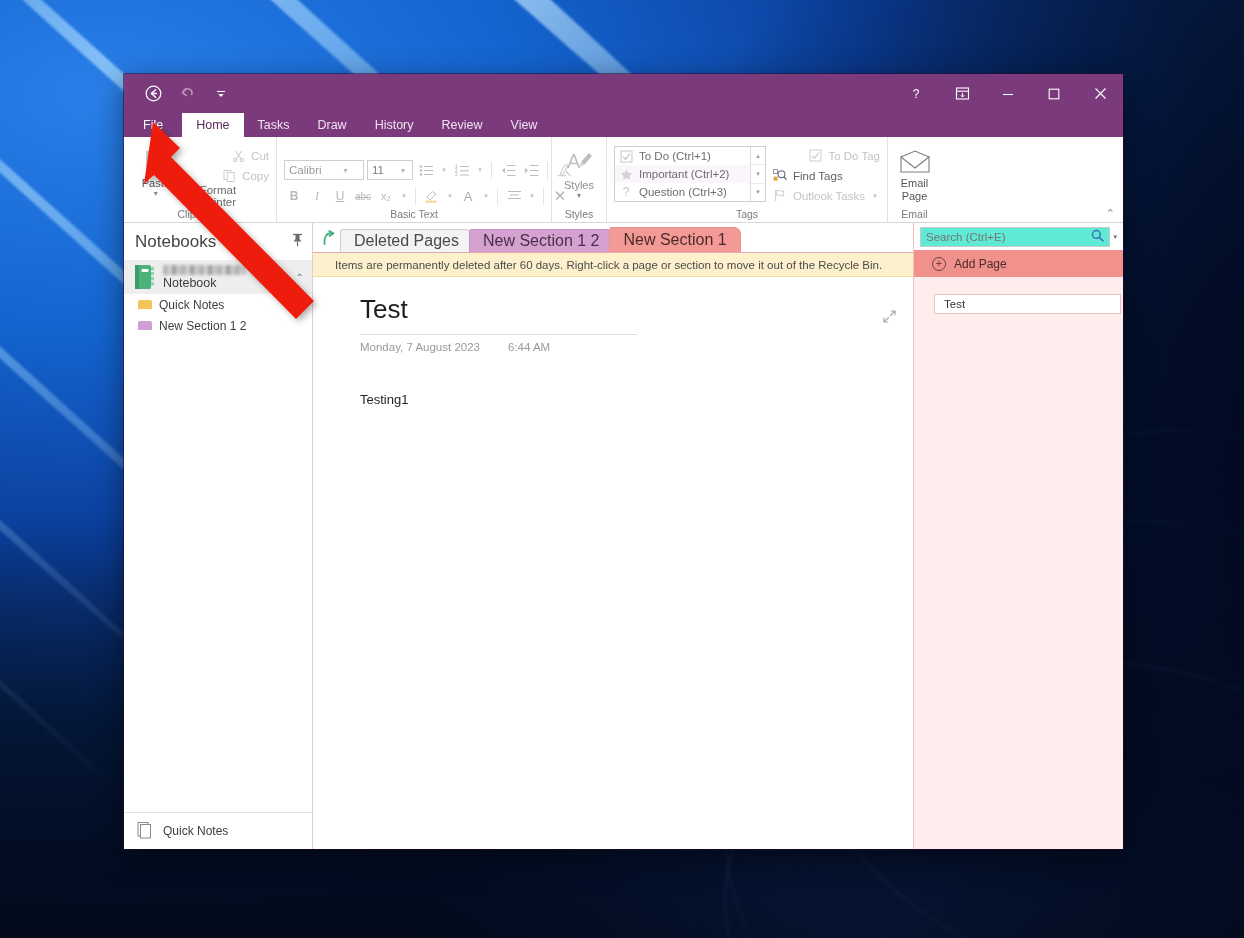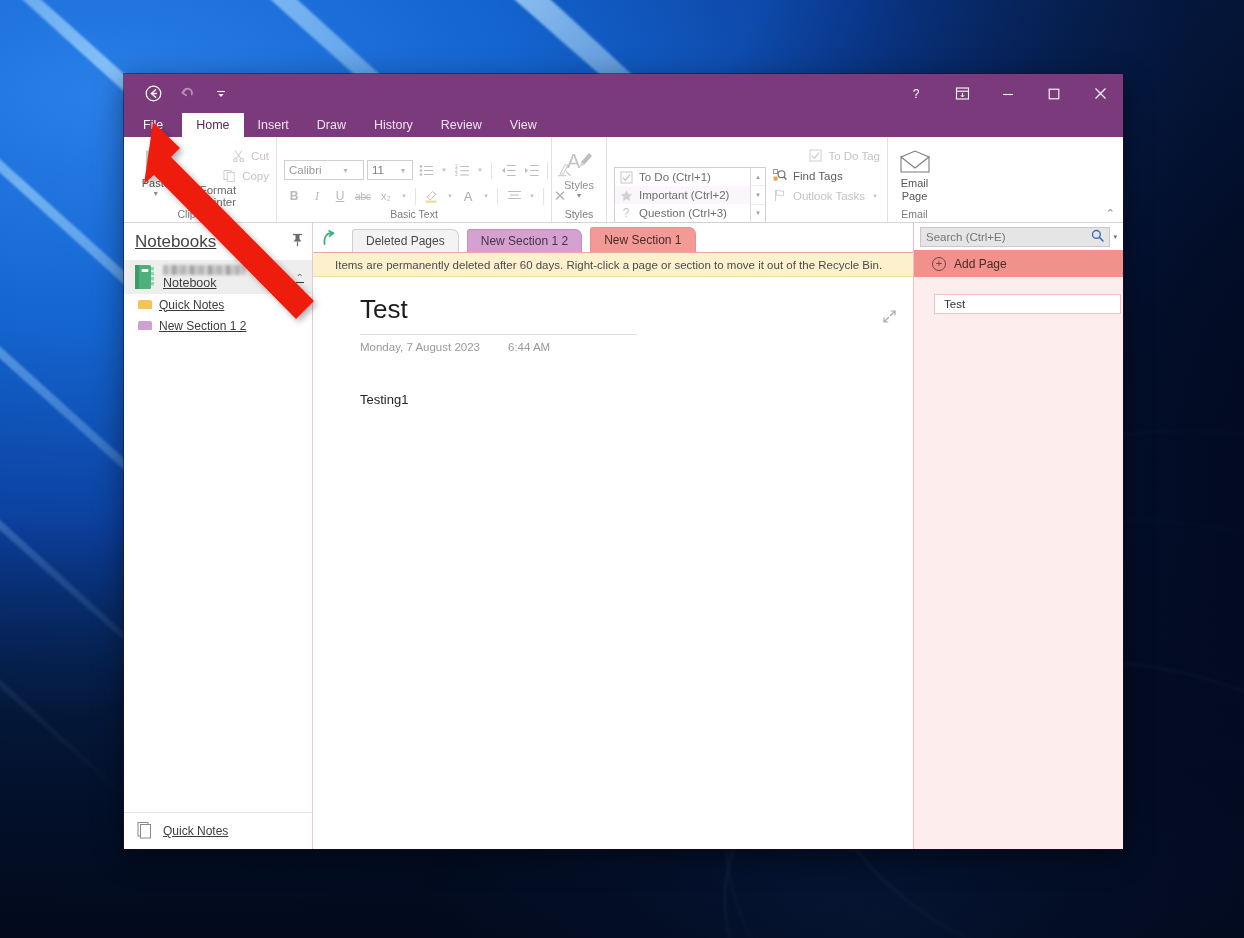--- a/index.html
+++ b/index.html
@@ -114,21 +114,21 @@
   .sizebox .cv { width:12px; text-align:center; color:#b5b5b5; font-size:8px; }
   .tbtn { width:20px; height:20px; display:flex; align-items:center; justify-content:center; color:#b9b9b9; font-size:12px; }
   .tcaret { width:10px; height:20px; display:flex; align-items:center; justify-content:center; color:#c2c2c2; font-size:7px; }
   .vsep { width:1px; height:17px; background:#e4e4e4; margin:0 3px; }
 
   
   .styles-btn { width:52px; display:flex; flex-direction:column; align-items:center; padding-top:2px; }
 
   
   .tags-gallery {
-    width:152px; height:56px; border:1px solid #d0d0d0; background:#fff; display:flex;margin-top:21px;
+    width:152px; height:56px; border:1px solid #d0d0d0; background:#fff; display:flex;
   }
   .tg-list { flex:1; display:flex; flex-direction:column; }
   .tg-item { height:18px; display:flex; align-items:center; gap:6px; padding-left:4px; font-size:11.5px; color:#6e6e6e; }
   .tg-item:nth-child(even) { background:#fbf6fb; }
   .tg-ico { width:14px; height:14px; display:flex; align-items:center; justify-content:center; color:#c9c9c9; }
   .tg-scroll { width:15px; border-left:1px solid #dcdcdc; display:flex; flex-direction:column; }
   .tg-sb { flex:1; display:flex; align-items:center; justify-content:center; font-size:7px; color:#9a9a9a; border-bottom:1px solid #ececec; }
   .tags-right { display:flex; flex-direction:column; gap:3px; padding-left:7px; padding-top:1px; }
 
   
@@ -139,21 +139,21 @@
   .ribbon-collapse {
     position:absolute; right:8px; bottom:2px; font-size:11px; color:#8d8d8d;
   }
 
   
   .content { flex:1; display:flex; min-height:0; }
 
   
   .sidebar {
     width:189px; background:#ffffff; border-right:1px solid #e8c9cc;
-    display:flex; flex-direction:column; flex:0 0 auto;text-decoration:underline;
+    display:flex; flex-direction:column; flex:0 0 auto;
   }
   .nb-header { height:37px; display:flex; align-items:center; padding:0 8px 0 11px; }
   .nb-title { flex:1; font-size:17px; color:#444; }
   .pin { color:#6b6b6b; font-size:13px; }
   .nb-row {
     height:34px; display:flex; align-items:center; gap:7px; padding:0 6px 0 10px; background:#eeeeee;
     position:relative;
   }
   .nb-row .book { width:22px; height:26px; flex:0 0 auto; }
   .nb-names { flex:1; display:flex; flex-direction:column; line-height:13px; }
@@ -167,41 +167,41 @@
   .sec-item { height:21px; display:flex; align-items:center; gap:7px; padding-left:14px; font-size:12px; color:#3d3d3d; }
   .sec-tab { width:14px; height:9px; border-radius:2px 2px 0 0; flex:0 0 auto; }
   .sidebar-spacer { flex:1; }
   .qn-bar { height:37px; border-top:1px solid #e3e3e3; display:flex; align-items:center; gap:9px; padding-left:13px; font-size:12px; color:#3d3d3d; }
 
   
   .main { flex:1; display:flex; flex-direction:column; min-width:0; background:#fff; }
   .sectabs { height:30px; background:#fff; display:flex; align-items:flex-end; padding-left:5px; position:relative; border-bottom:1px solid #e9a9ab; }
   .navcircle { width:22px; display:flex; align-items:center; justify-content:center; color:#3faf7c; font-size:16px; padding-bottom:4px; }
   .stab {
-    height:23px; padding:8px 13px; display:flex; align-items:center; font-size:12px; color:#4a4a4a;
+    height:23px; padding:8px 13px; display:flex; align-items:center; font-size:16px; color:#4a4a4a;
     border:1px solid #cfcfcf; border-bottom:none; border-radius:3px 7px 0 0; margin-right:-4px;
-    background:#f3f3f3; position:relative;margin-left:12px;
+    background:#f3f3f3; position:relative;
   }
   .stab.purple { background:#d5a1d1; border-color:#c58fc1; color:#4a3048; }
   .stab.active { background:#f49a96; border-color:#e9918d; color:#4a2b2a; z-index:3; height:25px; }
   .banner {
     height:24px; background:#fdf1cd; border-bottom:1px solid #f0dda2;
     display:flex; align-items:center; padding-left:22px; font-size:11.5px; color:#4b4b4b;
   }
   .page-area { flex:1; position:relative; background:#ffffff; overflow:hidden; }
   .expand-ico { position:absolute; right:17px; top:33px; color:#a9a9a9; font-size:13px; }
   .page-title { position:absolute; left:47px; top:17px; font-size:26px; color:#1d1d1d; font-weight:400; }
   .title-rule { position:absolute; left:47px; top:57px; width:277px; height:1px; background:#e0e0e0; }
   .page-meta { position:absolute; left:47px; top:64px; display:flex; gap:28px; font-size:11.5px; color:#9a9a9a; }
   .page-body { position:absolute; left:47px; top:115px; font-size:13px; color:#262626; }
 
   
   .pagelist { width:210px; background:#fdeded; border-left:1px solid #f0bfbf; display:flex; flex-direction:column; flex:0 0 auto; }
   .searchrow { height:27px; background:#ffffff; display:flex; align-items:center; padding:0 6px; }
-  .searchbox { flex:1; height:20px; border:1px solid #c9c9c9; background:#e5e5e5; display:flex; align-items:center; padding:0 3px; }
+  .searchbox { flex:1; height:20px; border:1px solid #c9c9c9; background:#5eead4; display:flex; align-items:center; padding:0 3px; }
   .searchbox input { border:0; outline:0; flex:1; font-family:inherit; font-size:11.5px; color:#777; background:transparent; }
   .search-ico { color:#3a6fb5; font-size:12px; padding:0 2px; }
   .search-caret { color:#6b6b6b; font-size:7px; padding-left:3px; }
   .addpage { height:27px; background:#f0918c; display:flex; align-items:center; gap:8px; padding-left:18px; font-size:12px; color:#4c2a29; }
   .plus-ico { width:14px; height:14px; border-radius:50%; border:1.3px solid #6e4240; display:flex; align-items:center; justify-content:center; font-size:11px; line-height:1; color:#6e4240; }
   .pl-pages { flex:1; padding-top:17px; }
   .pl-item {
     height:20px; margin:0 2px 0 20px; background:#ffffff; border:1px solid #f0bfbf;
     display:flex; align-items:center; padding-left:9px; font-size:11.5px; color:#333;
   }
@@ -280,21 +280,21 @@
         <svg width="13" height="13" viewBox="0 0 13 13">
             <path d="M1.5 1.5 L11.5 11.5 M11.5 1.5 L1.5 11.5" stroke="#fff" stroke-width="1.2"></path>
           </svg>
       </div>
     </div>
   </div>
 
   <div class="tabsrow">
     <div class="rtab file">File</div>
     <div class="rtab active">Home</div>
-    <div class="rtab">Insert</div>
+    <div class="rtab">Tasks</div>
     <div class="rtab">Draw</div>
     <div class="rtab">History</div>
     <div class="rtab">Review</div>
     <div class="rtab">View</div>
   </div>
 
   <div class="ribbon">
 
     <div class="rgroup" style="width:152px">
       <div class="gbody">

